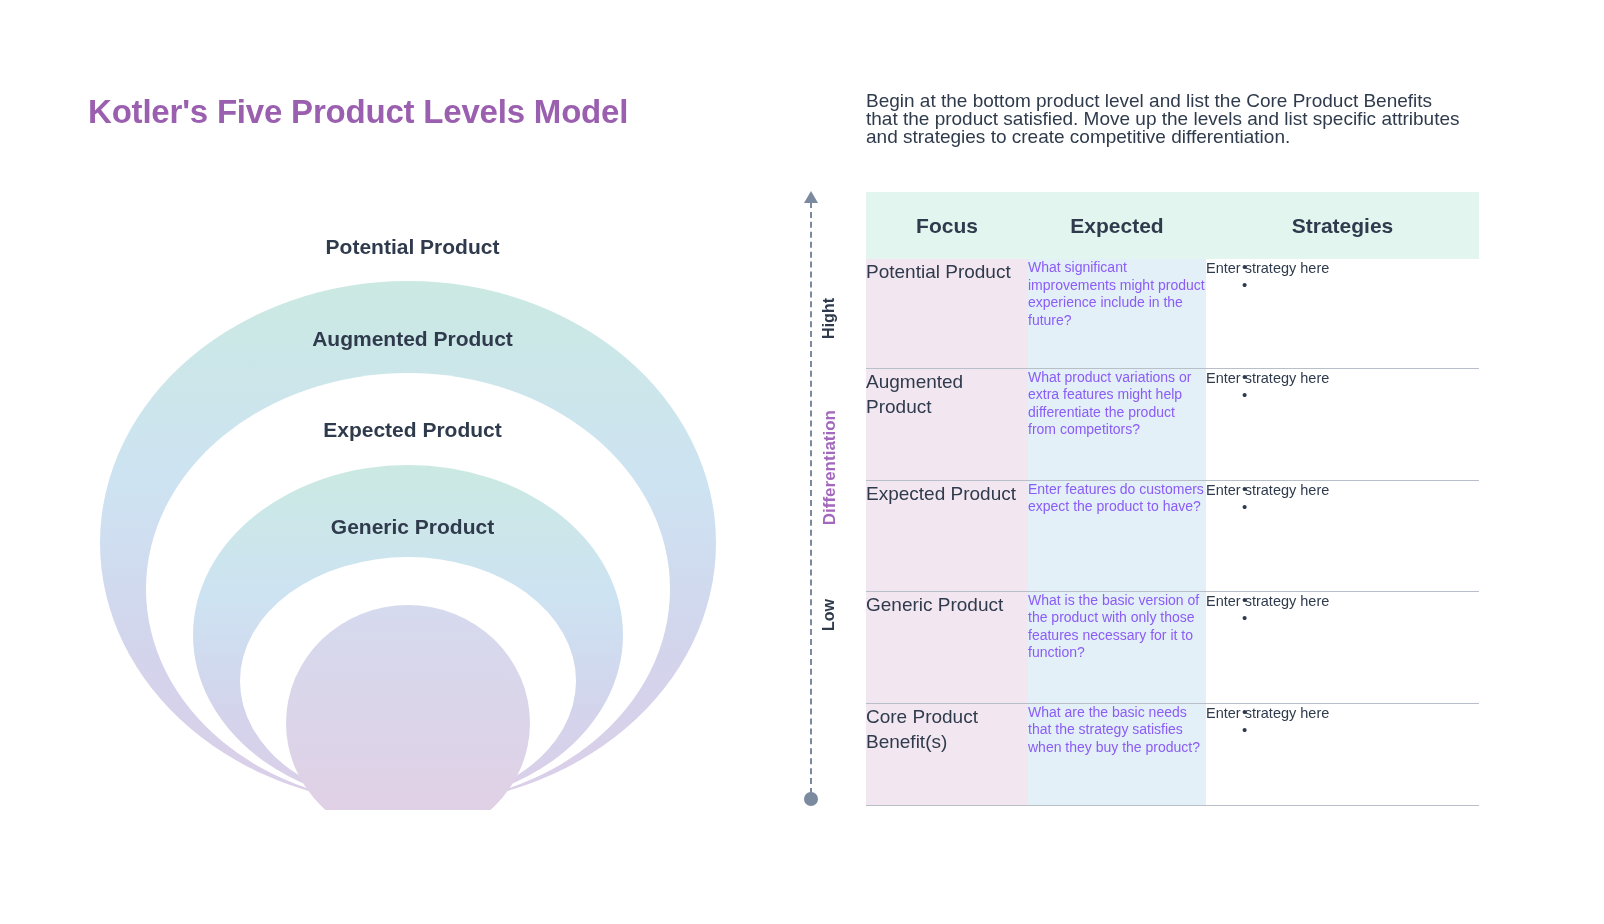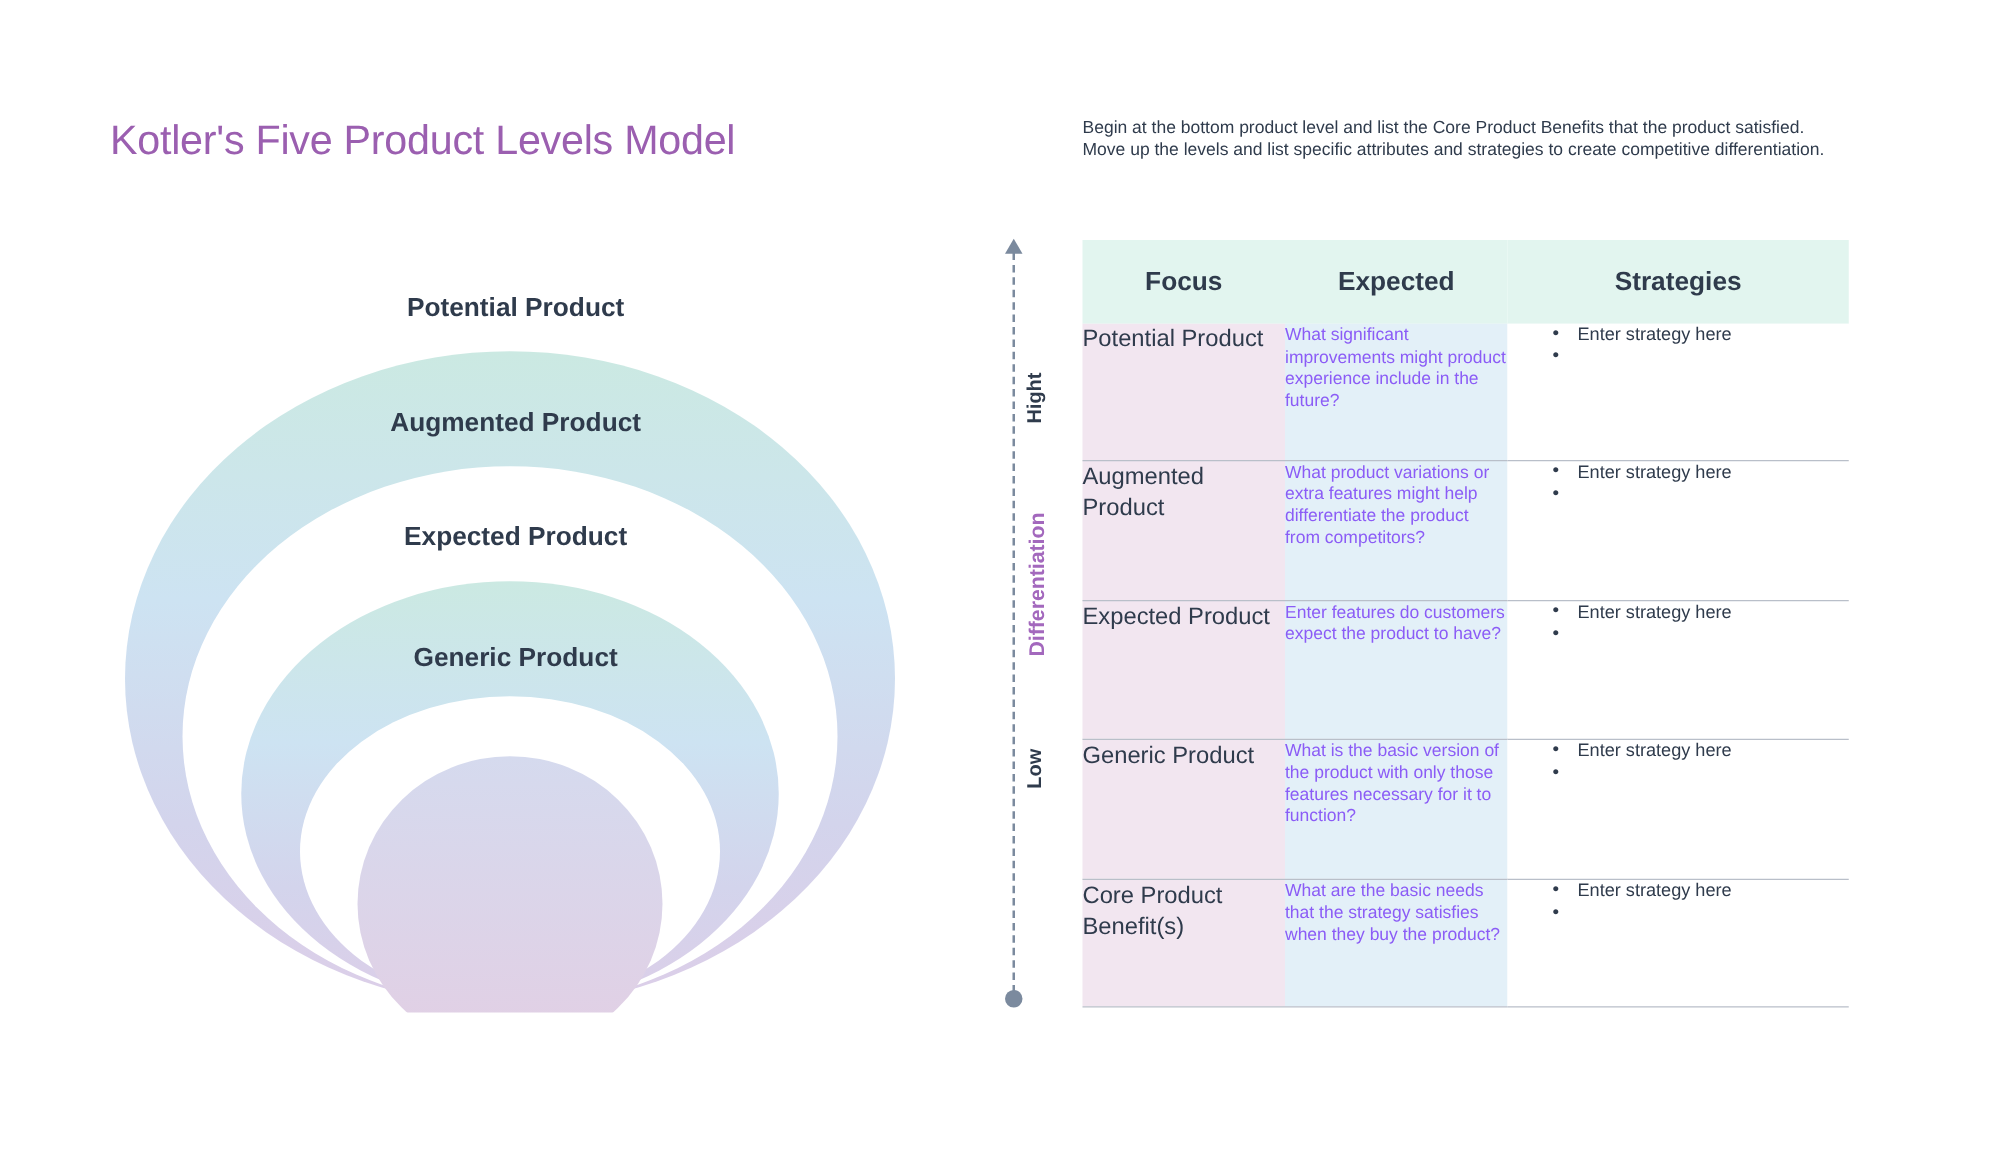--- a/index.html
+++ b/index.html
@@ -13,32 +13,32 @@
     color: #2f3b4c;
     position: relative;
     overflow: hidden;
   }
 
   
   #page-title {
     position: absolute;
     left: 88px; top: 93px;
     font-size: 33px;
-    font-weight: normal;
+    font-weight: bold;
     color: #9b5fb0;
     letter-spacing: -0.2px;
     white-space: nowrap;
   }
 
   
   #intro-text {
     position: absolute;
     left: 866px; top: 92px;
     width: 600px;
-    font-size: 14px;
+    font-size: 19px;
     line-height: 18px;
     color: #2f3b4c;
   }
 
   
   #circles-diagram {
     position: absolute;
     left: 100px; top: 185px;
     width: 625px; height: 625px;
   }
@@ -143,21 +143,20 @@
   .strategy-list {
     margin: 0;
     padding: 0;
     list-style: none;
   }
   .strategy-list li {
     position: relative;
     font-size: 14.5px;
     line-height: 18px;
     color: #2f3b4c;
-    padding-left: 56px;
     min-height: 18px;
   }
   .strategy-list li::before {
     content: "•";
     position: absolute;
     left: 36px;
     top: -1px;
     font-size: 15px;
     color: #2f3b4c;
   }

